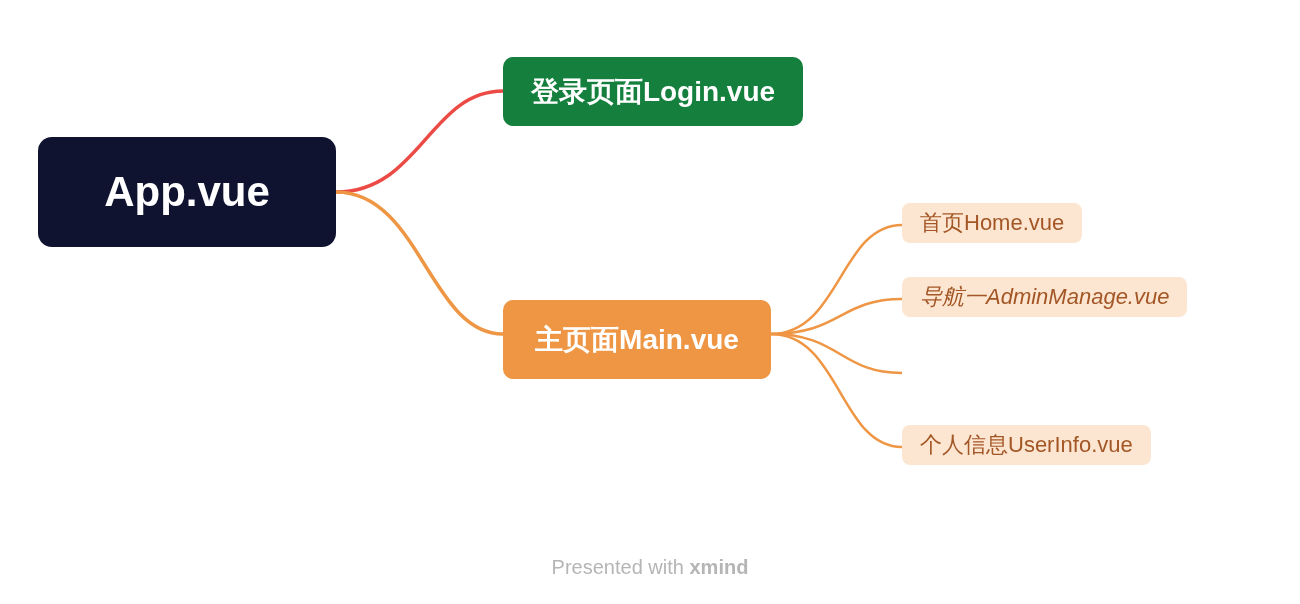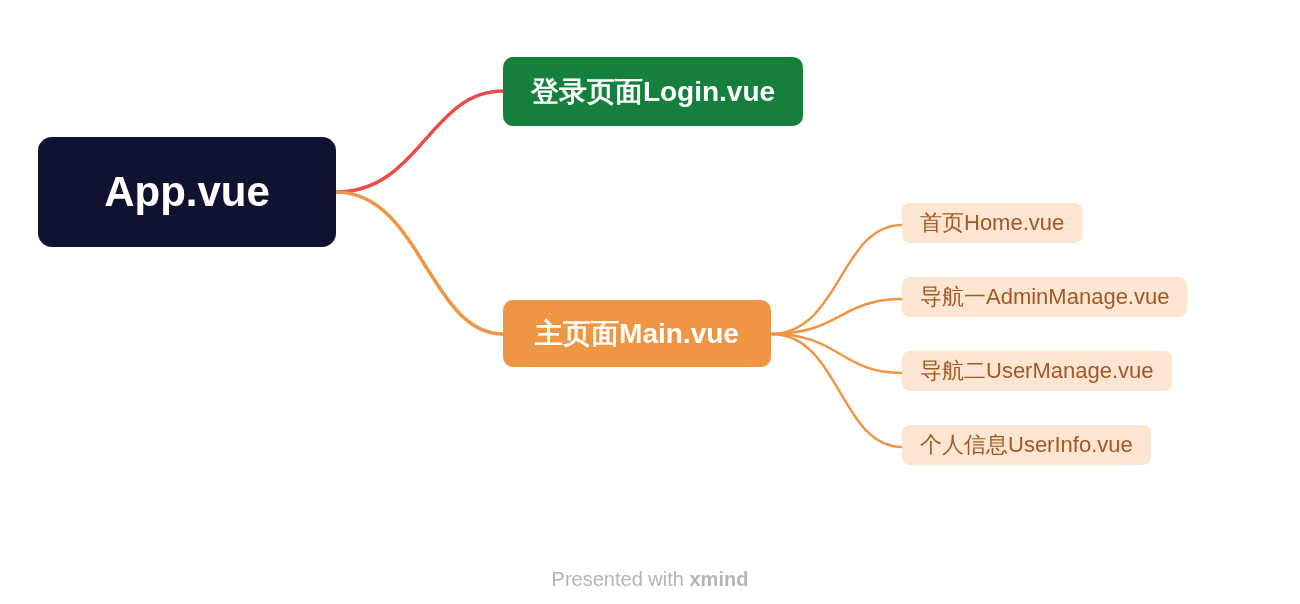--- a/index.html
+++ b/index.html
@@ -46,21 +46,21 @@
       background: #15803d;
       color: #ffffff;
       font-size: 28px;
       font-weight: 600;
       border-radius: 10px;
     }
     .main-node {
       left: 503px;
       top: 300px;
       width: 268px;
-      height: 67px;
+      height: 79px;
       background: #ef9644;
       color: #ffffff;
       font-size: 28px;
       font-weight: 600;
       border-radius: 10px;
     }
     .leaf-node {
       background: #fce6d1;
       color: #a35626;
       font-size: 22px;
@@ -69,41 +69,42 @@
       border-radius: 8px;
       height: 32px;
     }
     .leaf-home {
       left: 902px;
       top: 203px;
     }
     .leaf-admin {
       left: 902px;
       top: 277px;
+      font-style: italic;
     }
     .leaf-user {
       left: 902px;
       top: 351px;
     }
     .leaf-info {
       left: 902px;
       top: 425px;
       align-items: center;
     }
     .connections {
       position: absolute;
       top: 0;
       left: 0;
       width: 1300px;
       height: 604px;
       pointer-events: none;
     }
     .footer {
       position: absolute;
-      bottom: 13px;
+      bottom: 25px;
       left: 50%;
       transform: translateX(-50%);
       color: #b5b5b5;
       font-size: 20px;
       margin-top: 8px;
     }
     .footer-brand {
       font-weight: 700;
     }
   </style>
@@ -140,23 +141,20 @@
   </div>
 
   <div class="node leaf-node leaf-home">
     <span>首页Home.vue</span>
   </div>
 
   <div class="node leaf-node leaf-admin">
     <span>导航一AdminManage.vue</span>
   </div>
 
-  <div class="node leaf-node leaf-user">
-    <span>导航二UserManage.vue</span>
-  </div>
 
   <div class="node leaf-node leaf-info">
     <span>个人信息UserInfo.vue</span>
   </div>
 
   <div class="footer">
     <span>Presented with </span><span class="footer-brand">xmind</span>
   </div>
 
 </div>

